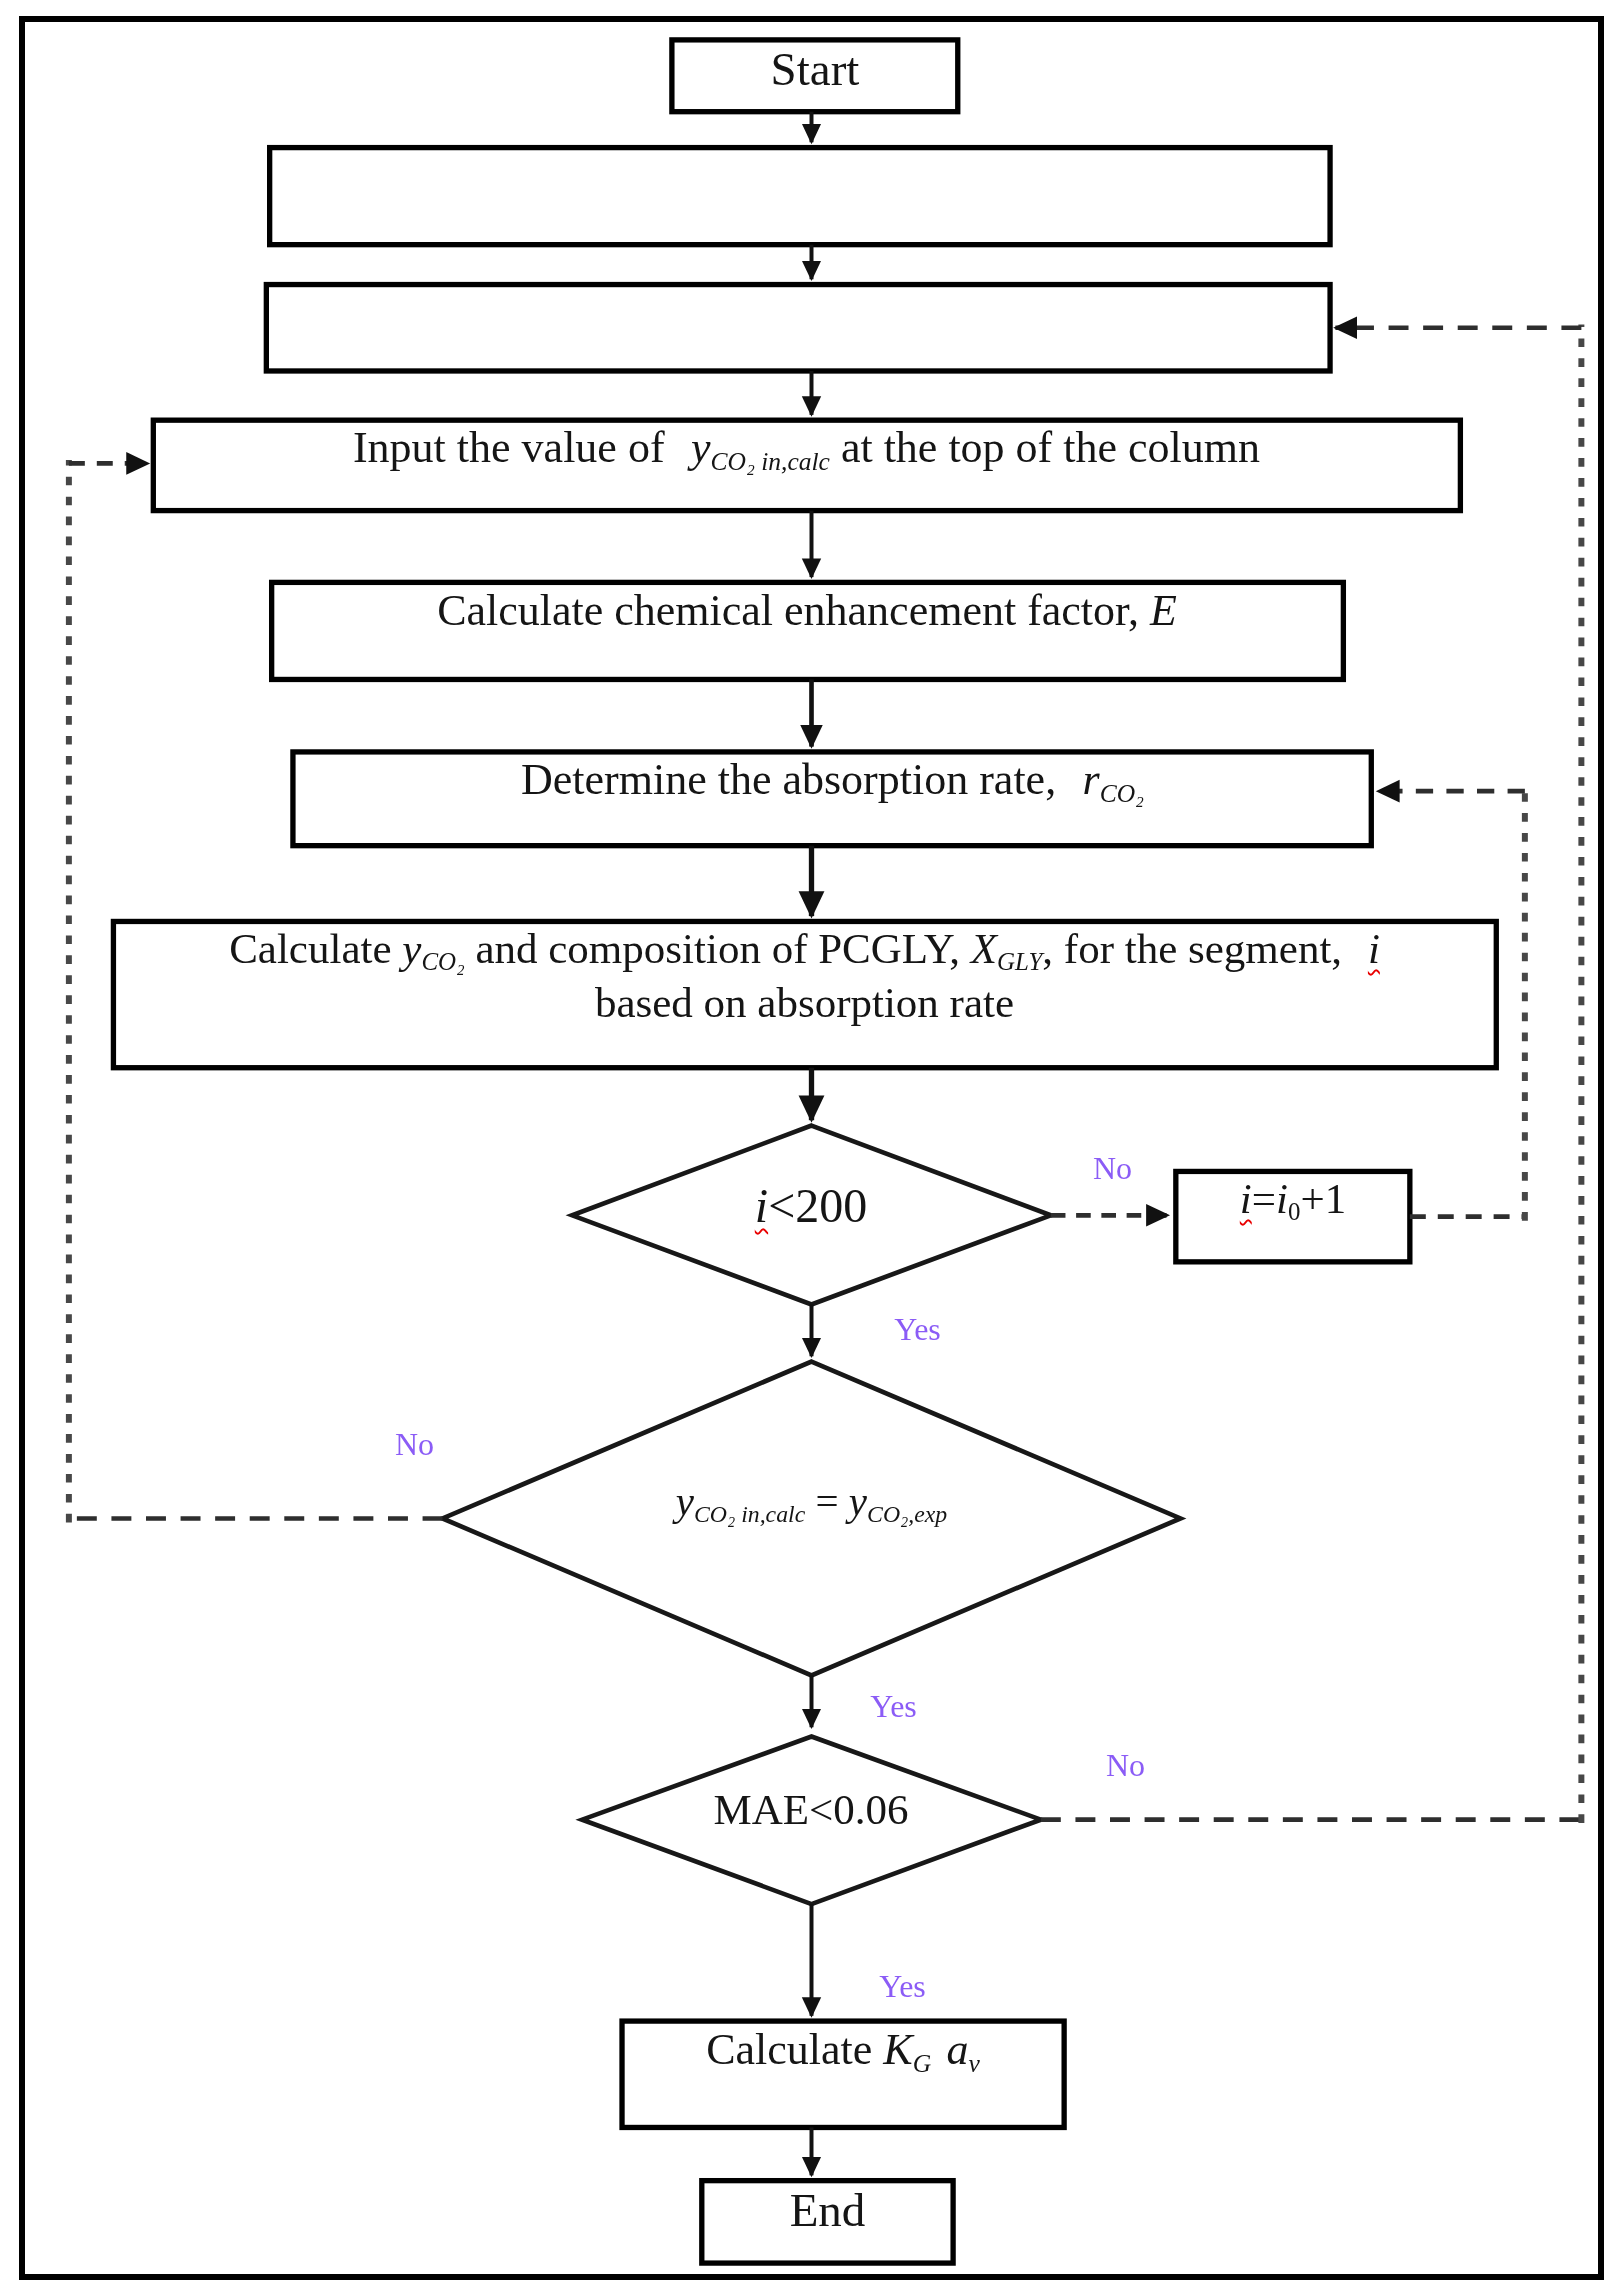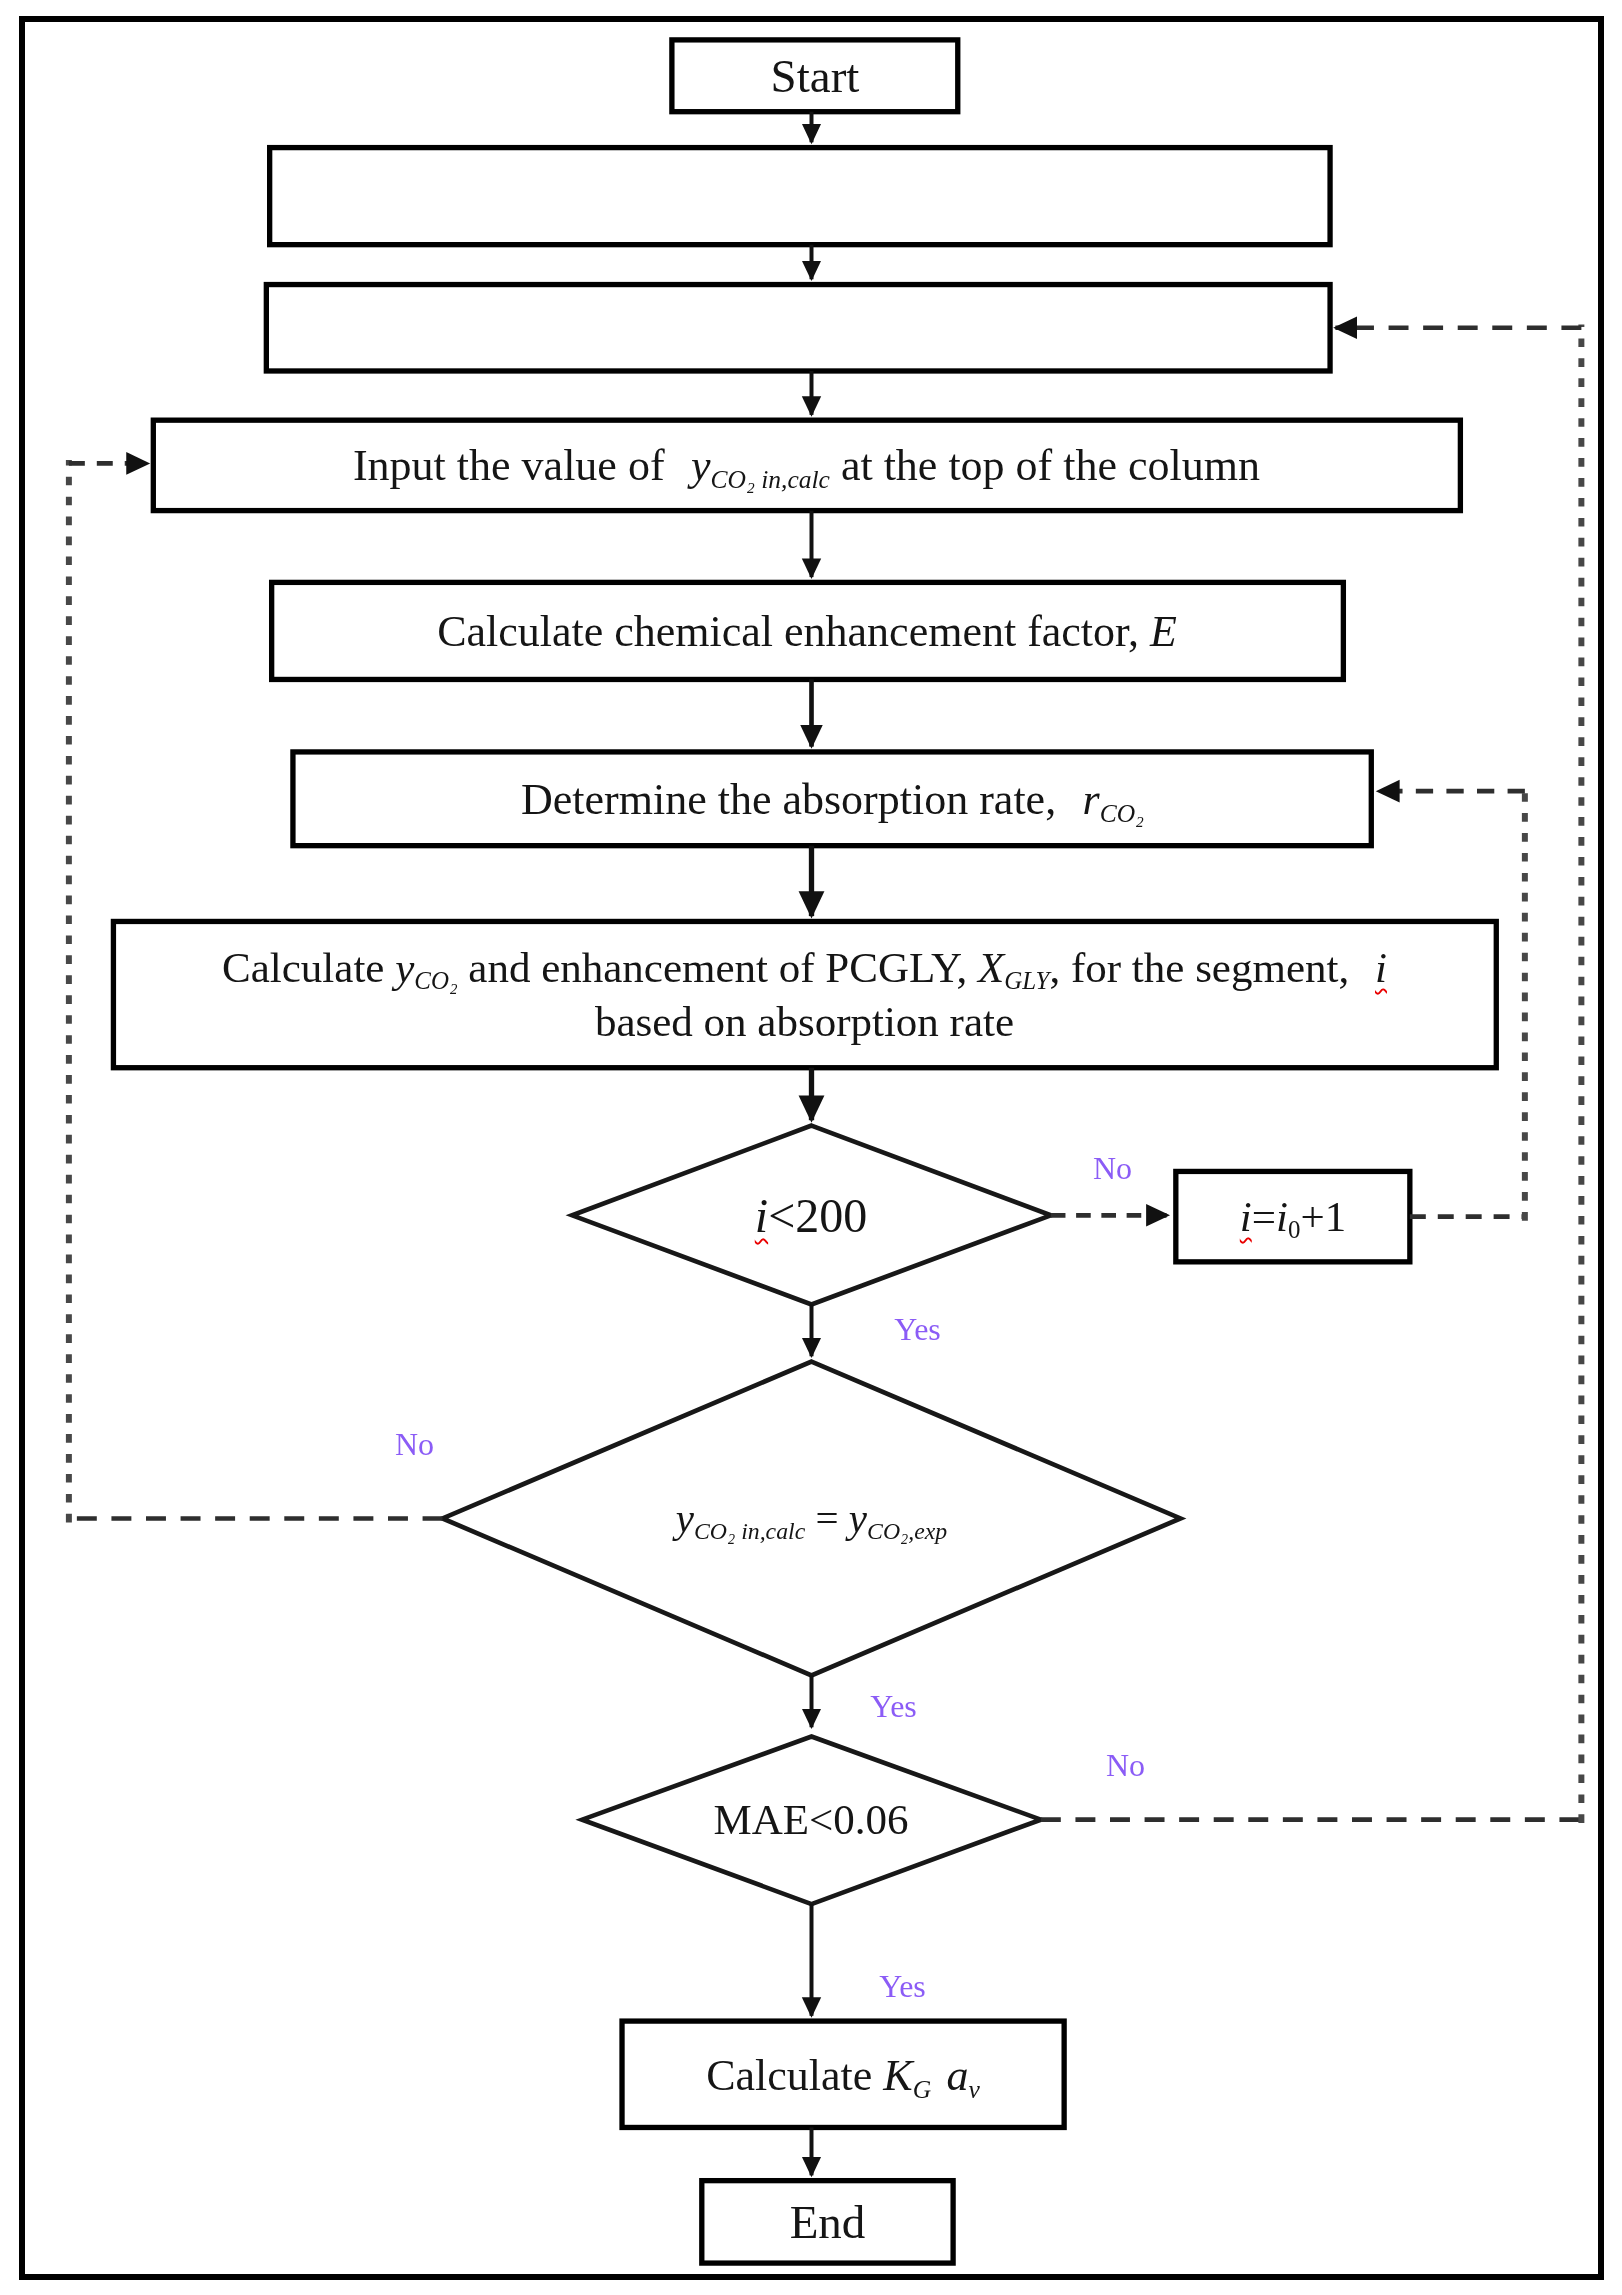--- a/index.html
+++ b/index.html
@@ -1,20 +1,20 @@
 <!DOCTYPE html>
 <html style="font-size:10.6px"><head>
 <meta charset="utf-8">
 <style>
   html,body{margin:0;padding:0;background:#ffffff;}
   .page{position:relative;width:1623px;height:2295px;background:#ffffff;
         font-family:"Liberation Serif",serif;color:#151515;overflow:hidden;}
   .frame{position:absolute;left:18.6px;top:16px;width:1573px;height:2252px;border:6px solid #000;}
   svg.layer{position:absolute;left:0;top:0;width:1623px;height:2295px;}
-  .node{position:absolute;display:flex;align-items:center;justify-content:center;
+  .node{position:absolute;display:flex;justify-content:center;
         text-align:center;line-height:1.25;}
   .txt{display:block;}
   .f70{font-size:47px;} .f66{font-size:44px;} .f64{font-size:43px;} .f62{font-size:41px;} .f72{font-size:48px;}
   .it{font-style:italic;}
   .ml{margin-left:0.35em;}
   sub{font-size:0.58em;line-height:0;vertical-align:-0.30em;}
   .sq{text-decoration-line:underline;text-decoration-style:wavy;
       text-decoration-color:#e90000;text-decoration-thickness:2px;text-underline-offset:6px;}
   .elabel{position:absolute;font-size:32px;color:#8b5cf6;width:113px;text-align:center;line-height:1;}
 </style>
@@ -86,21 +86,21 @@
   <div class="node f66" style="left:271px;top:583px;width:1072px;height:97px;">
     <div class="txt"><span>Calculate chemical enhancement factor, </span><span class="it">E</span></div>
   </div>
 
   <div class="node f66" style="left:293px;top:752px;width:1079px;height:94px;">
     <div class="txt"><span>Determine the absorption rate, </span><span class="it ml">r</span><sub class="it">CO₂</sub></div>
   </div>
 
   <div class="node f64" style="left:113px;top:922px;width:1383px;height:146px;">
     <div class="txt">
-      <div><span>Calculate </span><span class="it">y</span><sub class="it">CO₂</sub><span> and enhancement of PCGLY, </span><span class="it">X</span><sub class="it">GLY</sub><span>, for the segment, </span><span class="it ml sq">i</span></div>
+      <div><span>Calculate </span><span class="it">y</span><sub class="it">CO₂</sub><span> and composition of PCGLY, </span><span class="it">X</span><sub class="it">GLY</sub><span>, for the segment, </span><span class="it ml sq">i</span></div>
       <div>based on absorption rate</div>
     </div>
   </div>
 
   <div class="node f72" style="left:638px;top:1176px;width:346px;height:80px;">
     <div class="txt"><span class="it sq">i</span><span>&lt;200</span></div>
   </div>
 
   <div class="node f64" style="left:1176px;top:1172px;width:234px;height:90px;">
     <div class="txt"><span class="it sq">i</span><span>=</span><span class="it">i</span><sub>0</sub><span>+1</span></div>

